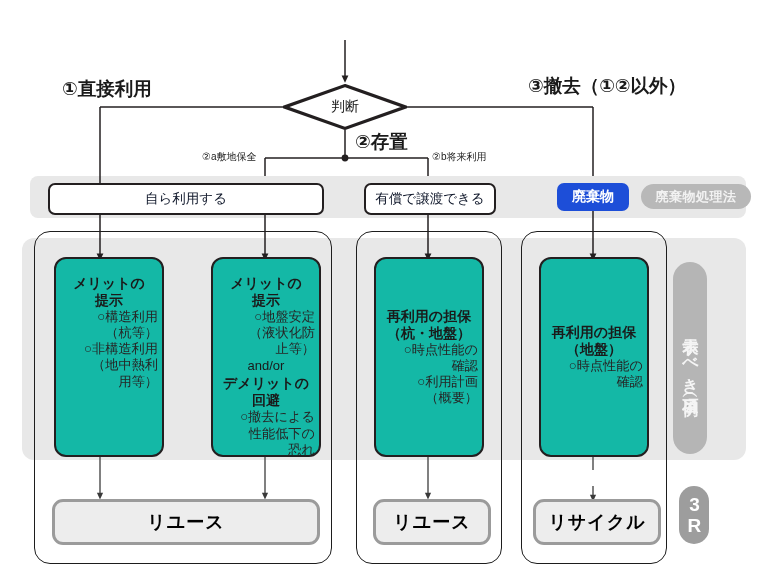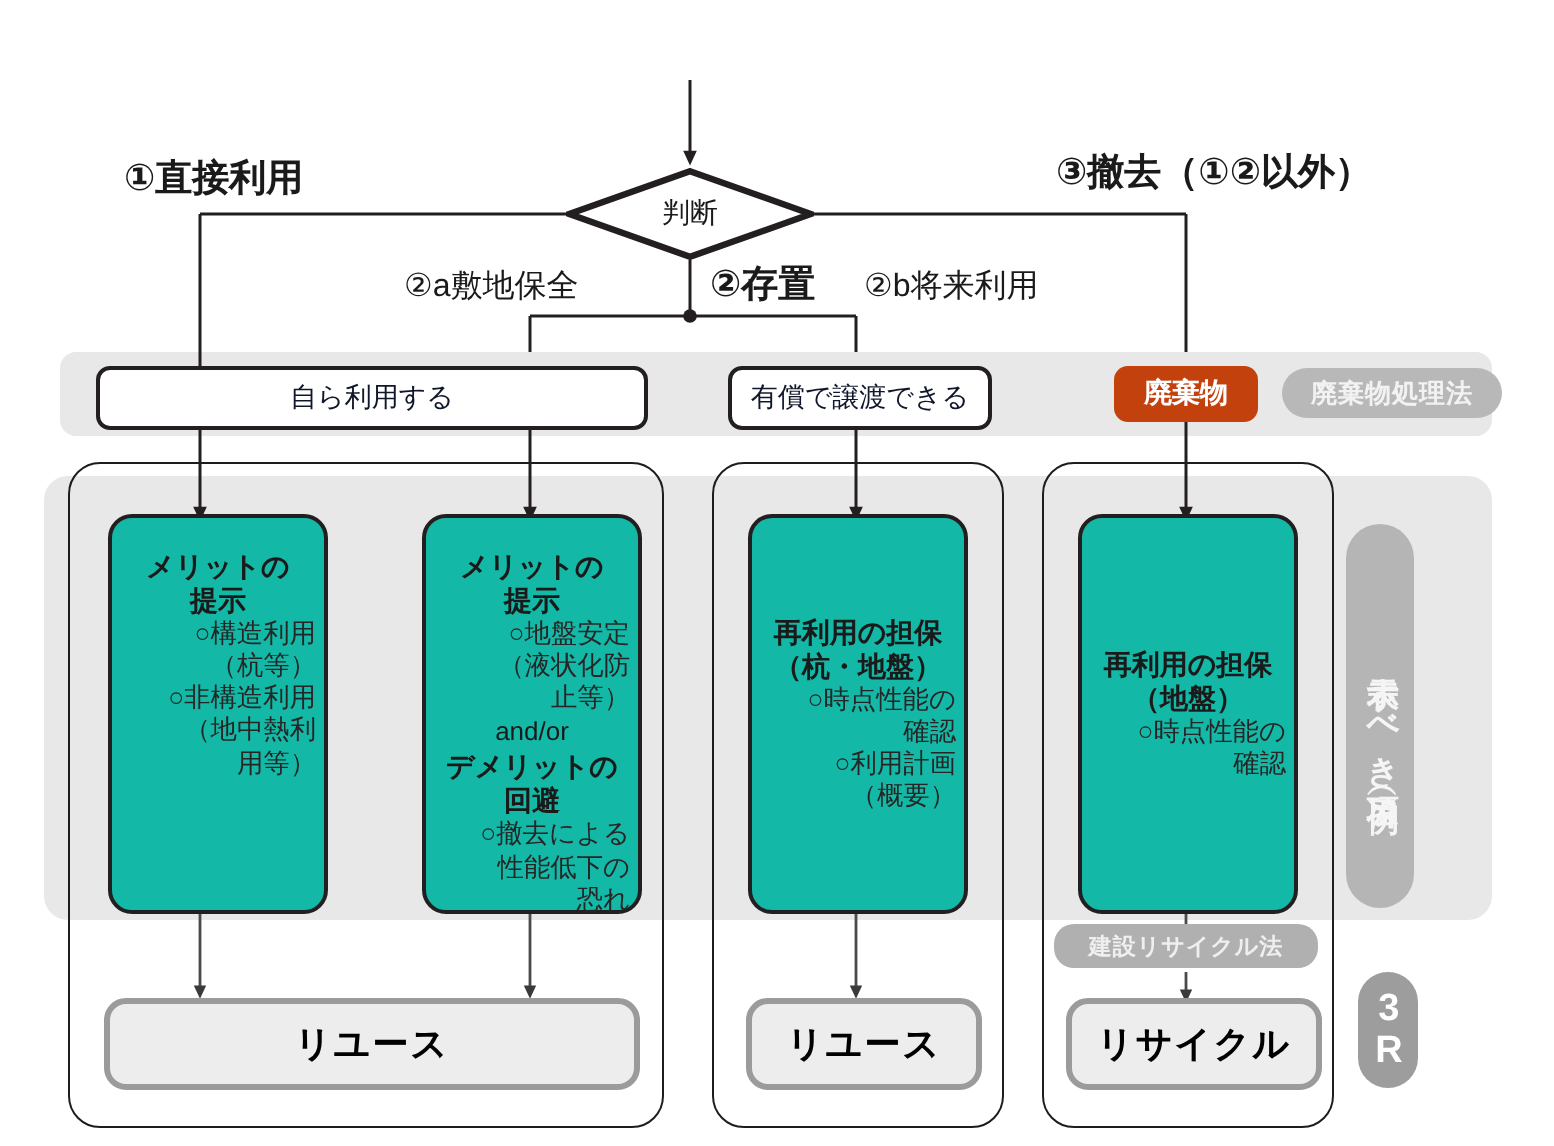--- a/index.html
+++ b/index.html
@@ -67,39 +67,40 @@
   
   .branch-head{
     position:absolute;
     font-size:18.5px;
     font-weight:bold;
     white-space:nowrap;
     z-index:6;
   }
   .branch-sub{
     position:absolute;
-    font-size:16px;
+    font-size:10px;
     white-space:nowrap;
     z-index:6;
+    margin-top:17px;
   }
 
   
   .midbox{
     position:absolute;
     border:2.4px solid #231f20;
     border-radius:7px;
     background:#ffffff;
     display:flex;align-items:center;justify-content:center;
     font-size:13.5px;
     z-index:4;
     color:#0f172a;
   }
   .midbox-dark{
     position:absolute;
-    background:#c2410c;
+    background:#1d4ed8;
     border-radius:7px;
     color:#ffffff;
     display:flex;align-items:center;justify-content:center;
     font-size:14px;font-weight:bold;
     z-index:4;
   }
   .pill-grey{
     position:absolute;
     background:#b8b8b8;
     color:#f2f2f2;
@@ -309,21 +310,20 @@
 
   <div class="tallbox tb-centerpad-mid" style="left:539px;top:257px;width:110px;height:200px;">
     <div class="inner">
       <span class="hd">再利用の担保</span>
       <span class="hd">（地盤）</span>
       <span class="li">○時点性能の</span>
       <span class="li cont">確認</span>
     </div>
   </div>
 
-  <div class="lawpill" style="left:527px;top:462px;width:132px;height:22px;">建設リサイクル法</div>
 
   <div class="result" style="left:52px;top:499px;width:262px;height:40px;">リユース</div>
   <div class="result" style="left:373px;top:499px;width:112px;height:40px;">リユース</div>
   <div class="result" style="left:533px;top:499px;width:122px;height:40px;">リサイクル</div>
 
   <div class="vpill" style="left:673px;top:262px;width:34px;height:192px;">表示すべき項目（例）</div>
   <div class="rpill" style="left:679px;top:486px;width:30px;height:58px;">3R</div>
 
 </div>
 

